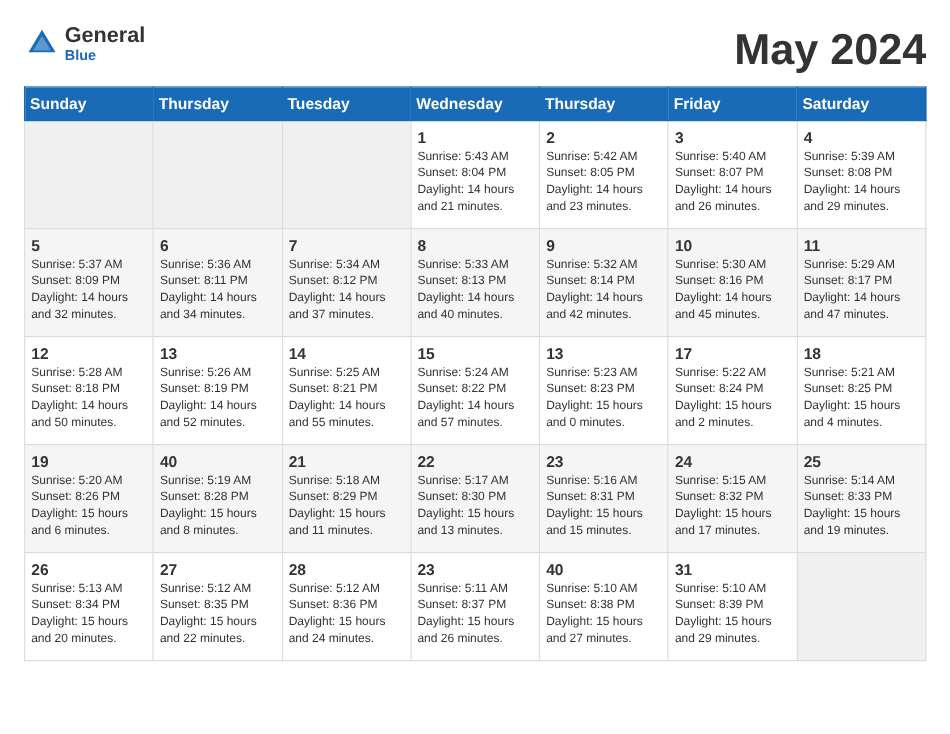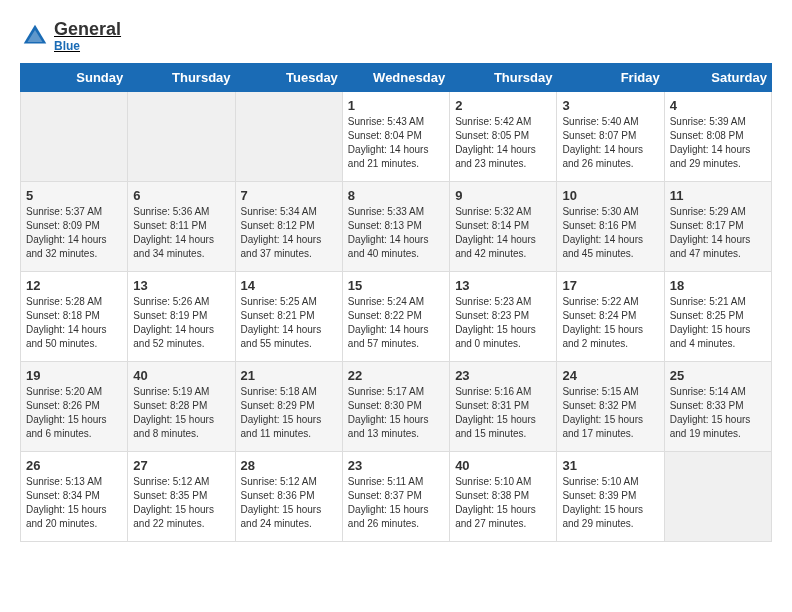--- a/index.html
+++ b/index.html
@@ -18,21 +18,20 @@
     }
     .logo {
       display: flex;
       align-items: center;
       gap: 4px;
     }
     .logo-text {
       display: flex;
       flex-direction: column;
       line-height: 1.1;
-      text-decoration: underline;
     }
     .logo-general {
       font-size: 18px;
       font-weight: bold;
       color: #333;
     }
     .logo-blue {
       font-size: 12px;
       font-weight: bold;
       color: #1a6bb5;
@@ -54,21 +53,21 @@
       color: #333;
     }
     table {
       width: 100%;
       border-collapse: collapse;
       table-layout: fixed;
     }
     th {
       background-color: #1a6bb5;
       color: #fff;
-      text-align: right;
+      text-align: left;
       padding: 6px 4px;
       font-size: 13px;
       font-weight: bold;
       border: 1px solid #1a6bb5;
     }
     td {
       vertical-align: top;
       padding: 6px 5px;
       font-size: 10.5px;
       color: #333;
@@ -110,20 +109,21 @@
     <svg class="logo-icon" viewBox="0 0 40 40">
       <polygon points="20,5 35,30 5,30" fill="#1a6bb5"></polygon>
       <polygon points="20,12 30,28 10,28" fill="#fff" opacity="0.3"></polygon>
     </svg>
     <div class="logo-text">
       <span class="logo-general">General</span>
       <span class="logo-blue">Blue</span>
     </div>
   </div>
   <div class="title-block">
+    <div class="main-title">May 2024</div>
   </div>
 </div>
 
 <table>
   <thead>
     <tr>
     <th>Sunday</th>
         <th>Thursday</th>
         <th>Tuesday</th>
         <th>Wednesday</th>

